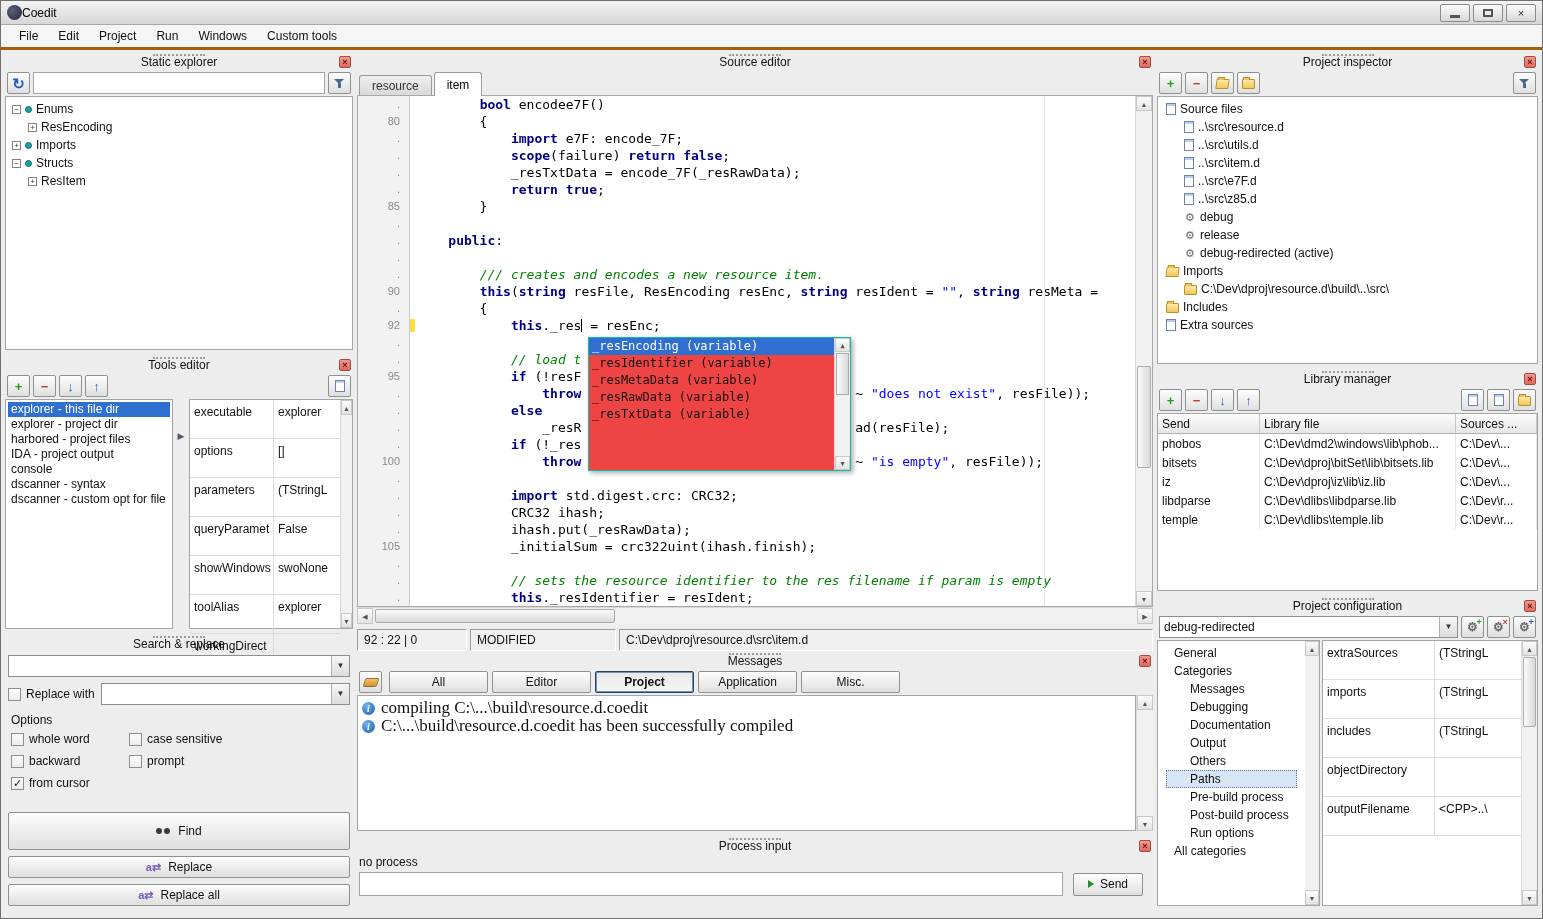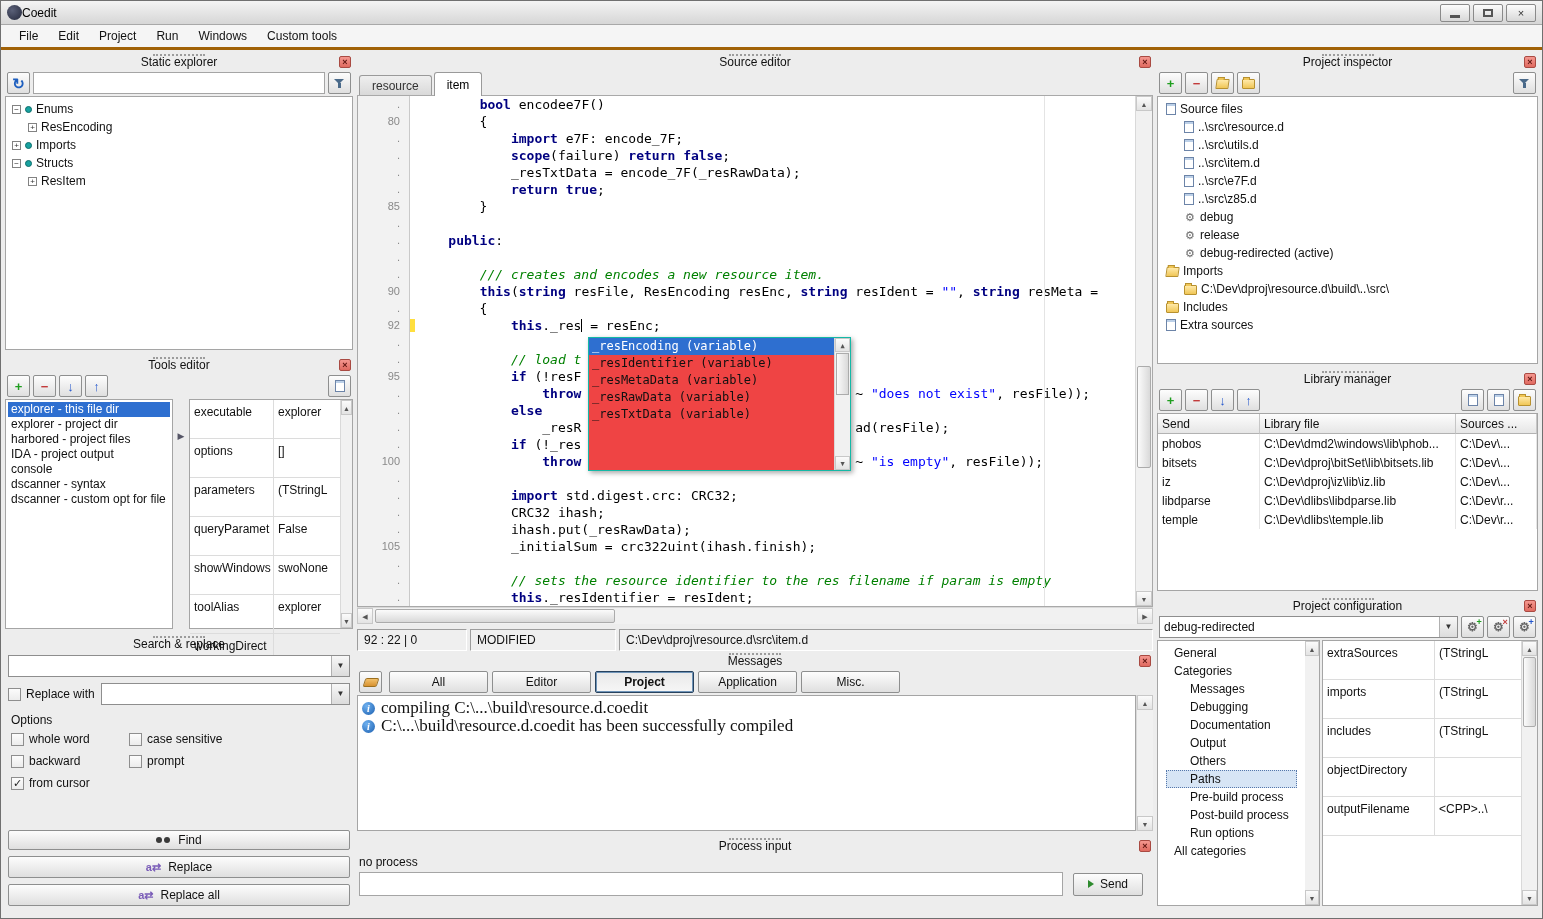--- a/index.html
+++ b/index.html
@@ -323,21 +323,21 @@
               <span class="cb"></span>
               <span>prompt</span>
             </label>
             <label class="check">
               <span class="cb">✓</span>
               <span>from cursor</span>
             </label>
           </div>
         <span class="spacer"></span>
         <div style="padding:0 3px 3px;display:flex;flex-direction:column;gap:6px">
-          <div class="btn" style="height:20px;gap:7px">
+          <div class="btn" style="height:38px;gap:7px">
             <span class="i-binoc"></span>
             <span>Find</span>
           </div>
           <div class="btn" style="height:22px;gap:7px">
             <span class="i-swap">a⇄</span>
             <span>Replace</span>
           </div>
           <div class="btn" style="height:22px;gap:7px">
             <span class="i-swap">a⇄</span>
             <span>Replace all</span>

